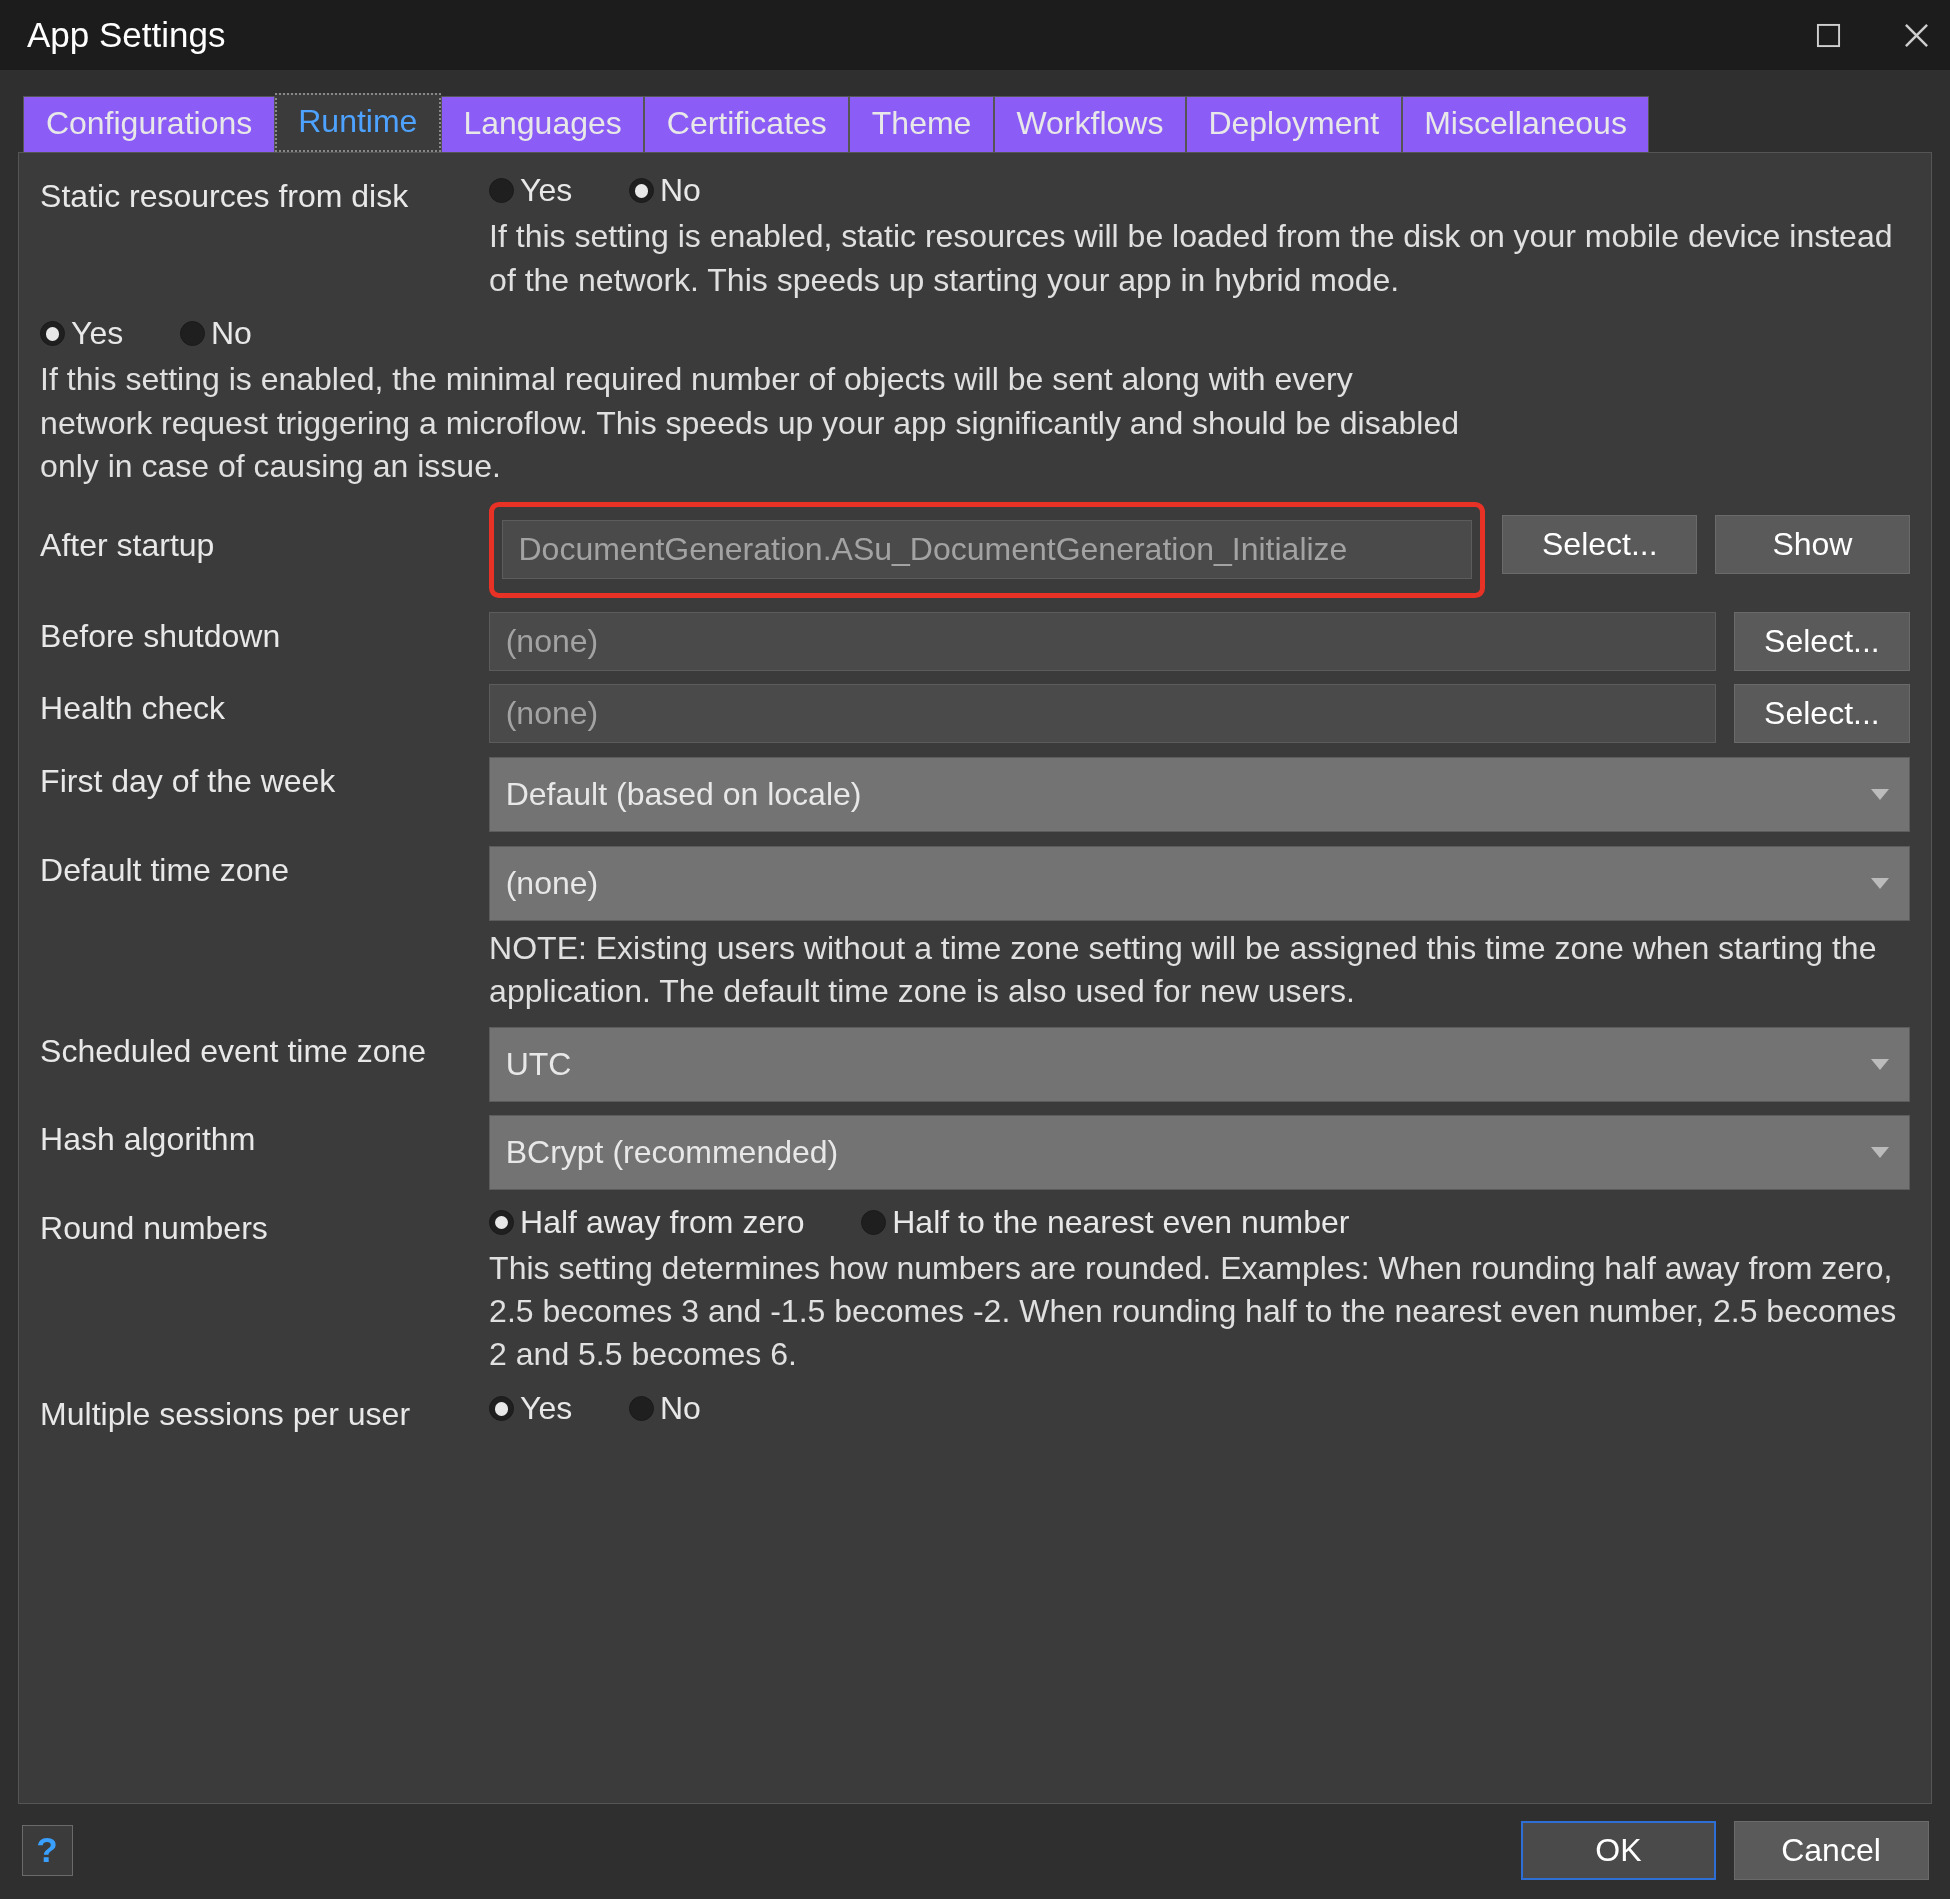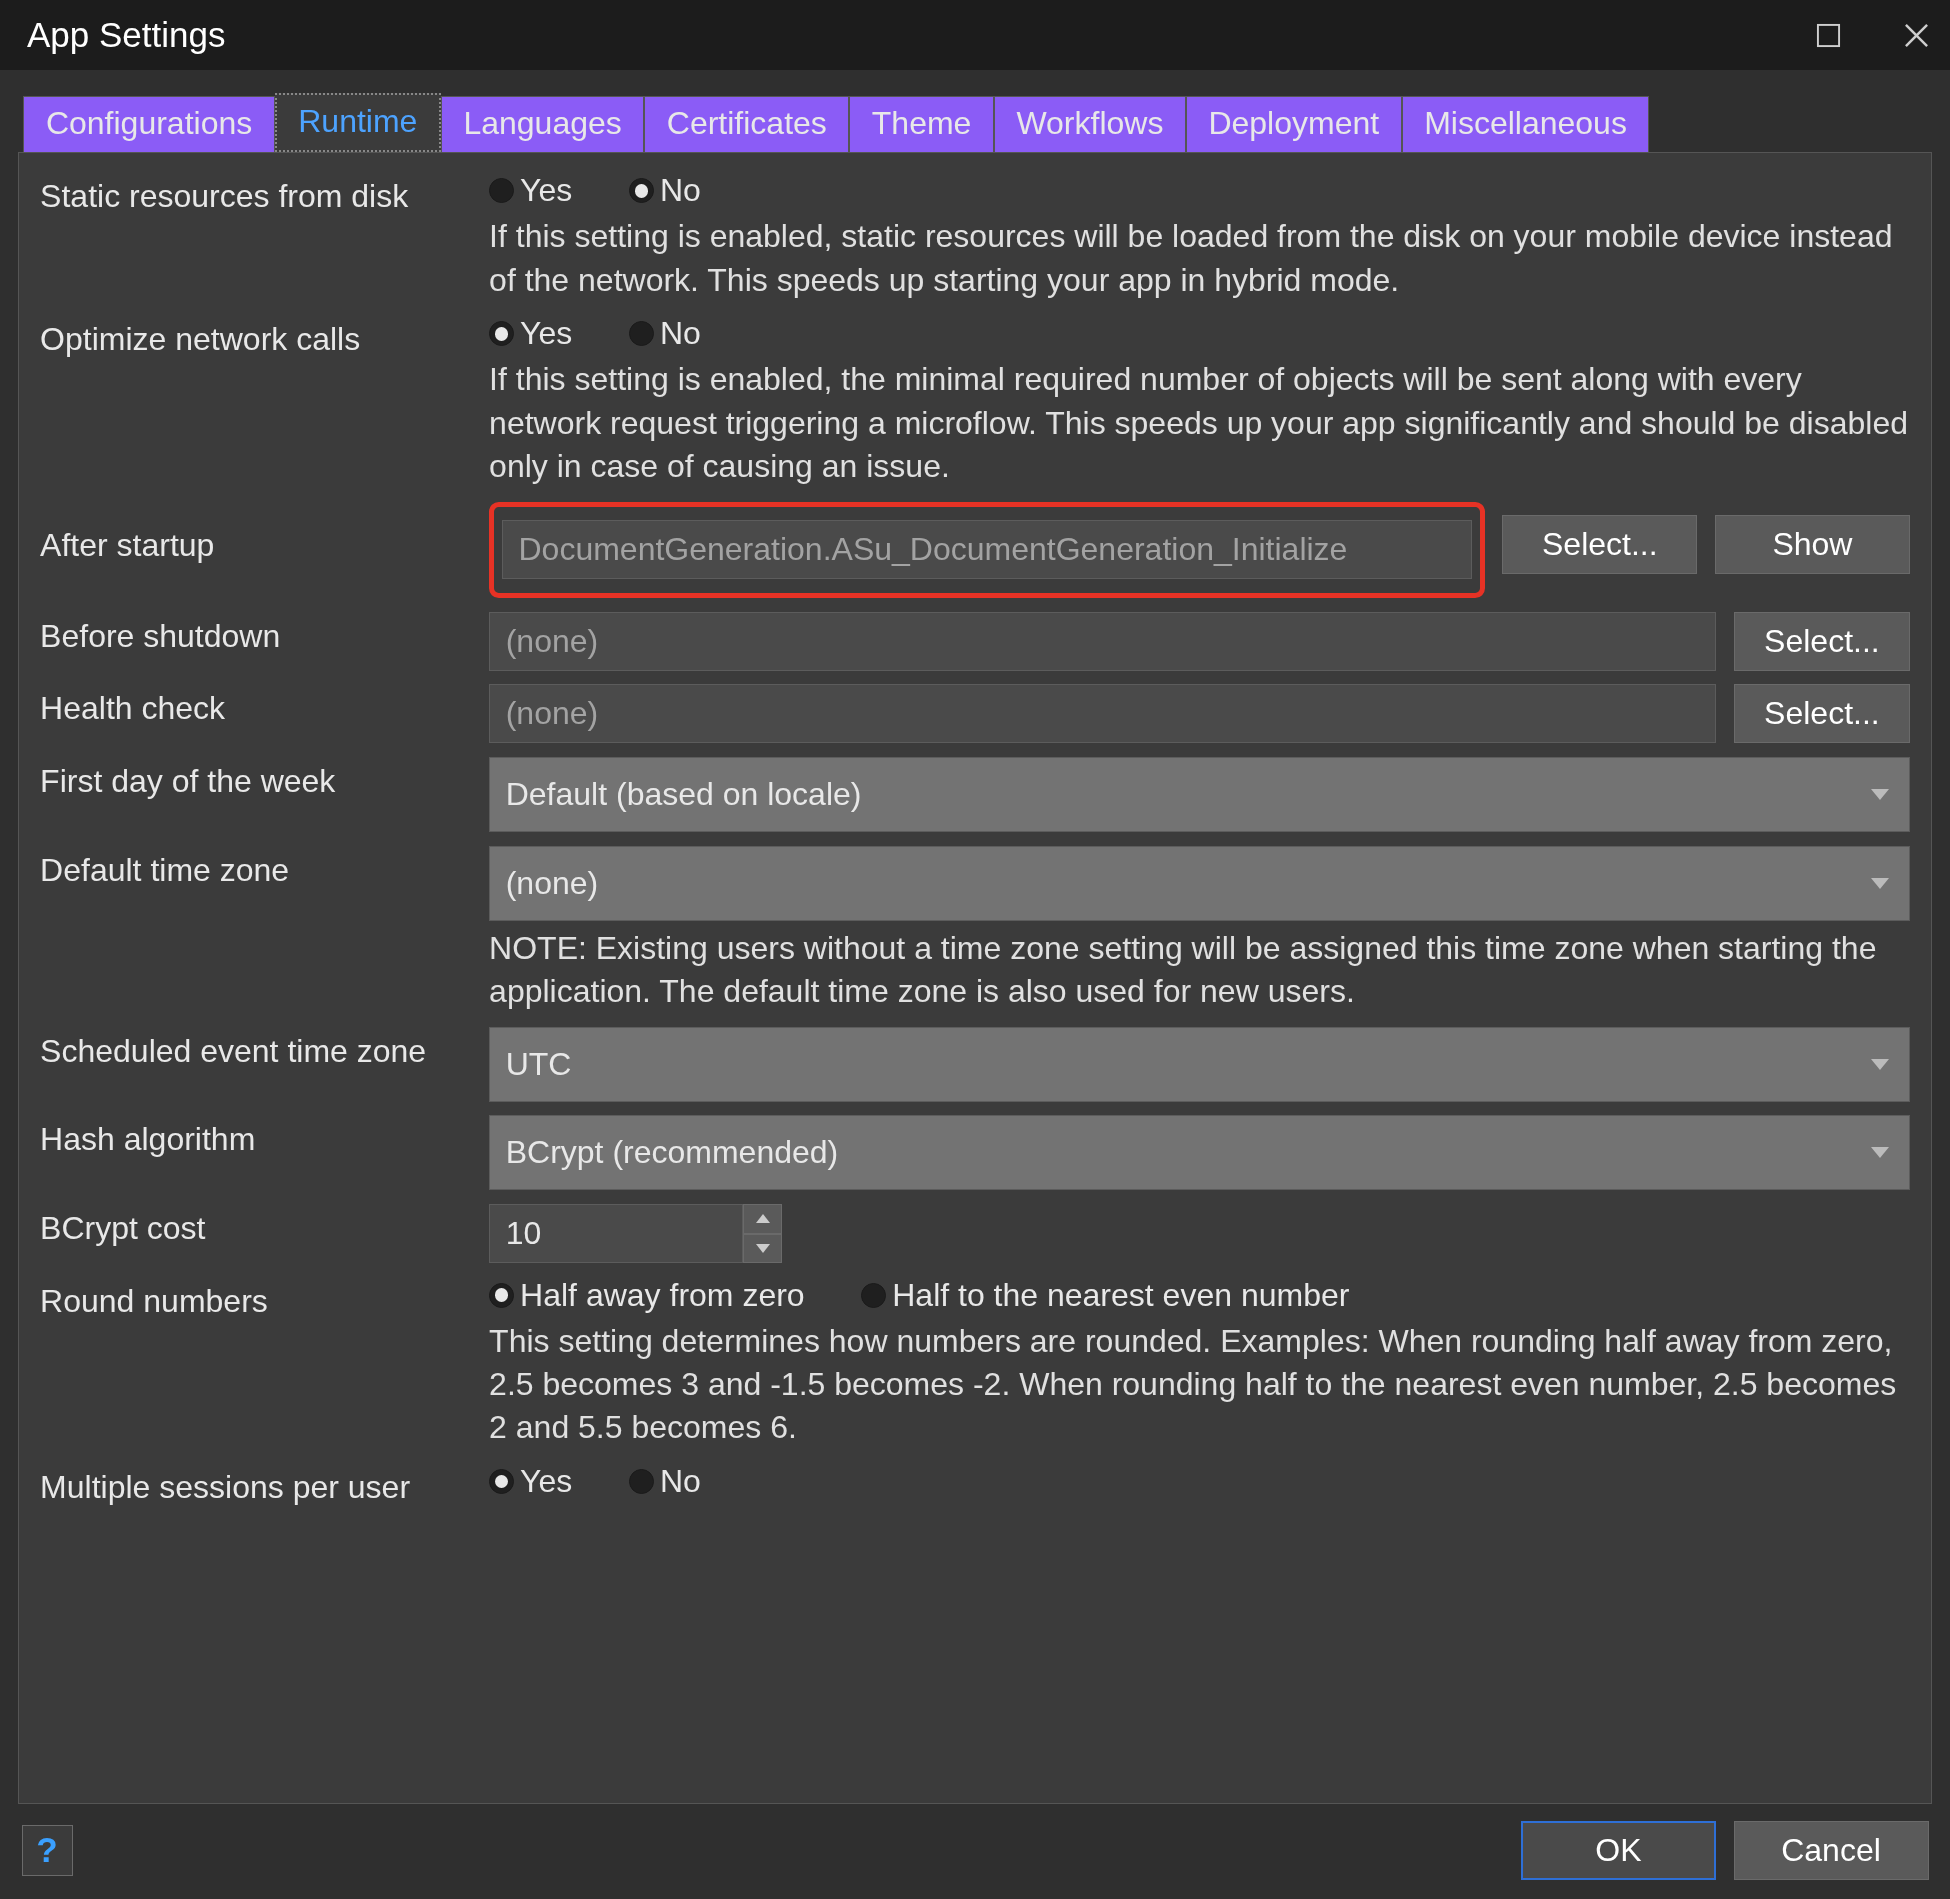--- a/index.html
+++ b/index.html
@@ -259,21 +259,20 @@
           <label class="radio checked">
               <span class="circle"></span>
               <span>No</span>
             </label>
         </div>
         <div class="desc">If this setting is enabled, static resources will be loaded from the disk on your mobile device instead of the network. This speeds up starting your app in hybrid mode.</div>
       </div>
     </div>
 
     <div class="row">
-      <div class="label-col">Optimize network calls</div>
       <div class="value-col">
         <div class="controls-row">
           <label class="radio checked">
               <span class="circle"></span>
               <span>Yes</span>
             </label>
           <label class="radio">
               <span class="circle"></span>
               <span>No</span>
             </label>
@@ -349,32 +348,20 @@
     <div class="row">
       <div class="label-col">Hash algorithm</div>
       <div class="value-col">
         <div class="dropdown">
           <span>BCrypt (recommended)</span>
           <span class="chev"></span>
         </div>
       </div>
     </div>
 
-    <div class="row">
-      <div class="label-col">BCrypt cost</div>
-      <div class="value-col">
-        <div class="spinner">
-          <div class="num">10</div>
-          <div class="arrows">
-            <div class="arrow up"></div>
-            <div class="arrow down"></div>
-          </div>
-        </div>
-      </div>
-    </div>
 
     <div class="row">
       <div class="label-col">Round numbers</div>
       <div class="value-col">
         <div class="controls-row">
           <label class="radio checked">
               <span class="circle"></span>
               <span>Half away from zero</span>
             </label>
           <label class="radio">

